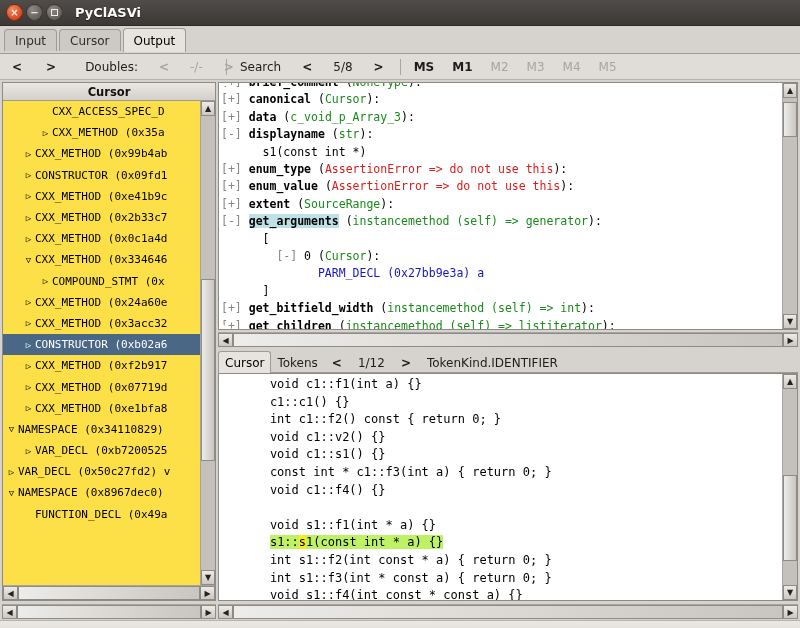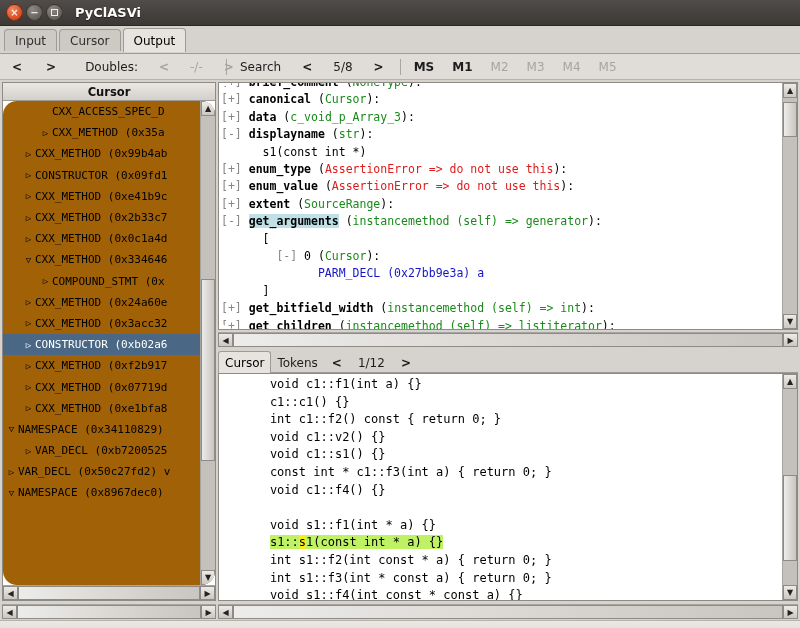--- a/index.html
+++ b/index.html
@@ -95,21 +95,21 @@
     border: 1px solid #8e8a85; background: #ffffff; overflow: hidden;
   }
   #tree-header {
     height: 18px; background: linear-gradient(to bottom,#ebe8e4,#d3cfca);
     border-bottom: 1px solid #9e9a95;
     display: flex; align-items: center; justify-content: center;
     font-weight: bold; font-size: 11.5px; color: #111;
     flex-shrink: 0;
   }
   #tree-body {
-    flex: 1; display: flex; overflow: hidden; background: #a16207; border-radius: 14px;
+    flex: 1; display: flex; overflow: hidden; background: #fde047;
   }
   #tree-rows {
     flex: 1; overflow: hidden; position: relative;
     font-family: "DejaVu Sans Mono", monospace;
     font-size: 11px;
   }
   .trow {
     height: 21.2px; display: flex; align-items: center;
     white-space: nowrap; color: #000; padding-left: 2px;
   }
@@ -371,20 +371,25 @@
             </div>
             <div class="trow">
               <span style="display: inline-block; width: 0px; flex-shrink: 0;"></span>
               <span class="tri">▷</span>
               <span class="tlabel">VAR_DECL (0x50c27fd2) v</span>
             </div>
             <div class="trow">
               <span style="display: inline-block; width: 0px; flex-shrink: 0;"></span>
               <span class="tri">▽</span>
               <span class="tlabel">NAMESPACE (0x8967dec0)</span>
+            </div>
+            <div class="trow">
+              <span style="display: inline-block; width: 17px; flex-shrink: 0;"></span>
+              <span class="tri empty"></span>
+              <span class="tlabel">FUNCTION_DECL (0x49a</span>
             </div>
           </div>
         <div class="vsb">
           <div class="sb-btn">▲</div>
           <div class="sb-track">
             <div class="sb-thumb" style="top:36%;height:40%;"></div>
           </div>
           <div class="sb-btn">▼</div>
         </div>
       </div>
@@ -418,20 +423,21 @@
       </div>
       <div class="sb-btn">▶</div>
     </div>
 
     <div id="tokbar">
       <div class="tok-tab active">Cursor</div>
       <div class="tok-tab" style="background:transparent;border:none;">Tokens</div>
       <div class="tok-item bold">&lt;</div>
       <div class="tok-item">1/12</div>
       <div class="tok-item bold">&gt;</div>
+      <div class="tok-item">TokenKind.IDENTIFIER</div>
     </div>
 
     <div id="srcpanel">
       <div id="srctext"><div class="sline">    void c1::f1(int a) {}</div><div class="sline">    c1::c1() {}</div><div class="sline">    int c1::f2() const { return 0; }</div><div class="sline">    void c1::v2() {}</div><div class="sline">    void c1::s1() {}</div><div class="sline">    const int * c1::f3(int a) { return 0; }</div><div class="sline">    void c1::f4() {}</div><div class="sline">&nbsp;</div><div class="sline">    void s1::f1(int * a) {}</div><div class="sline"><span>    </span><span class="selline">s1::</span><span class="selline yellow">s</span><span class="selline">1(const int * a) {}</span></div><div class="sline">    int s1::f2(int const * a) { return 0; }</div><div class="sline">    int s1::f3(int * const a) { return 0; }</div><div class="sline">    void s1::f4(int const * const a) {}</div></div>
       <div class="vsb">
         <div class="sb-btn">▲</div>
         <div class="sb-track">
           <div class="sb-thumb" style="top:44%;height:44%;"></div>
         </div>
         <div class="sb-btn">▼</div>

